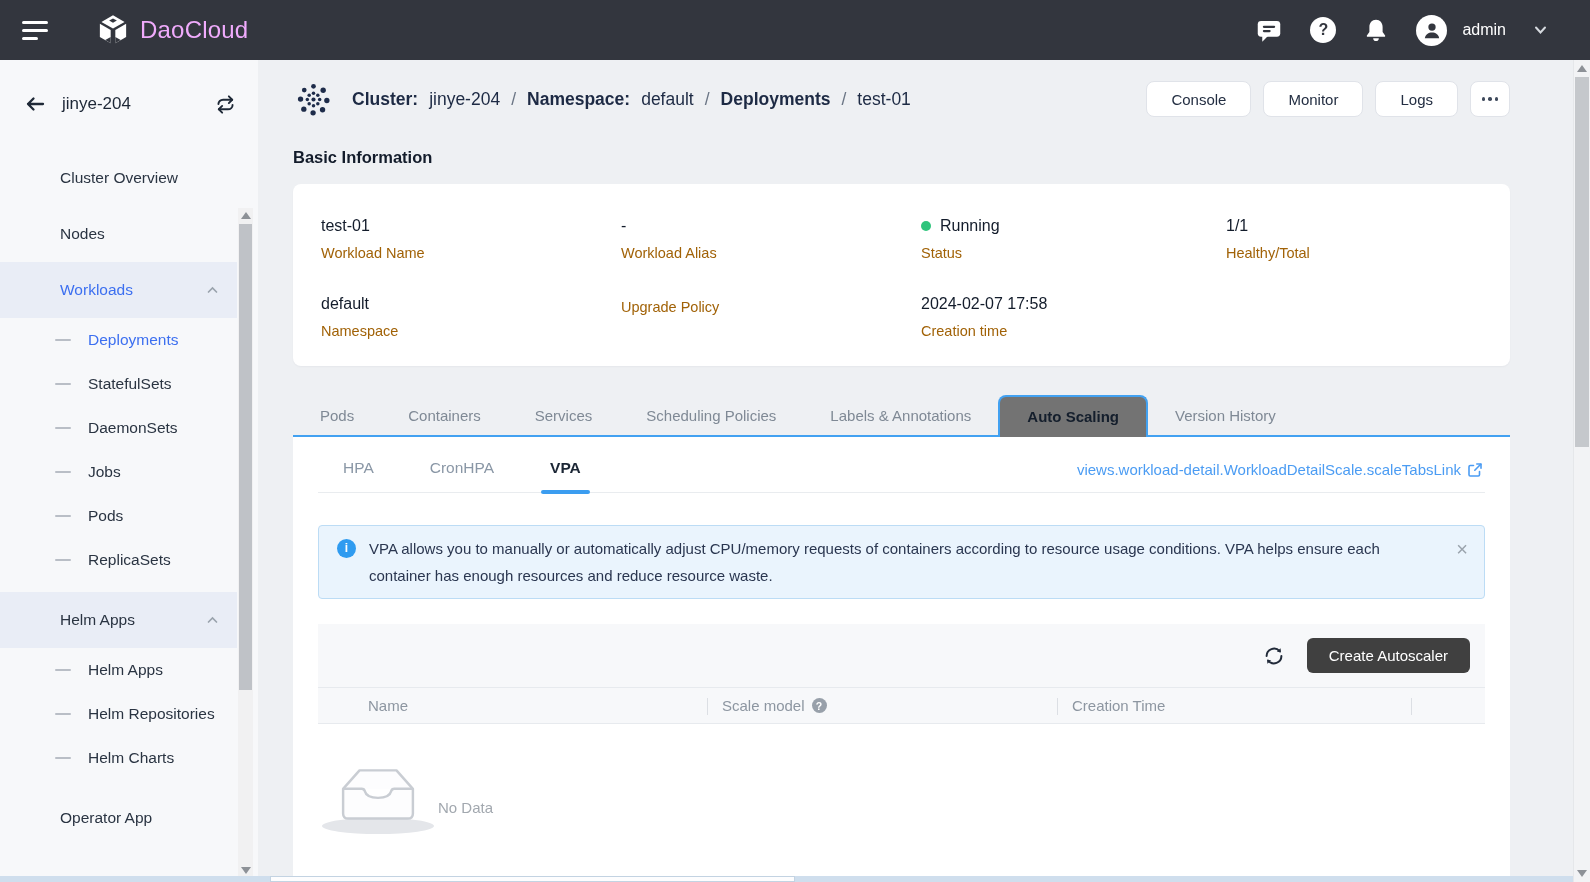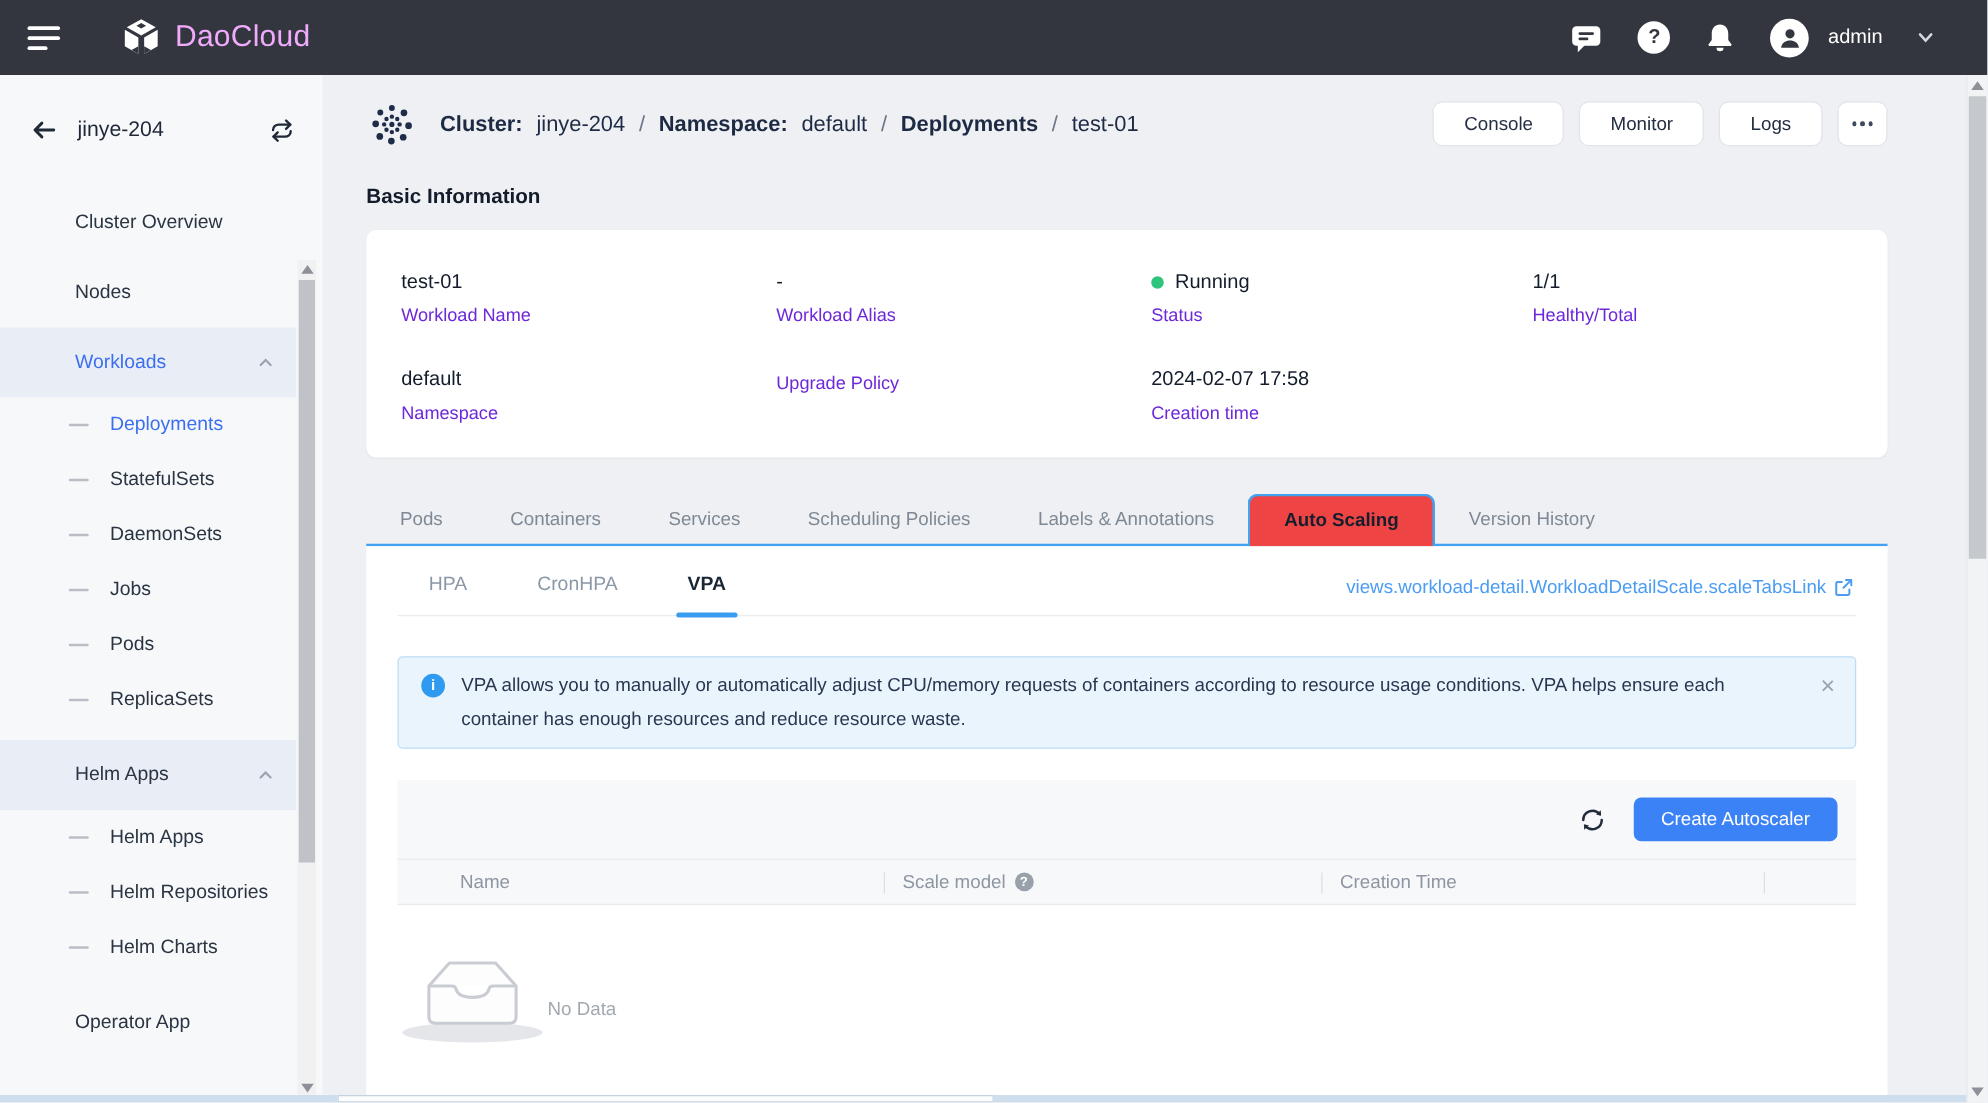--- a/index.html
+++ b/index.html
@@ -55,42 +55,42 @@
   .crumb .sep { color:#6771822; color:#6b7librar; color:#6b7585; }
   .crumb-actions { margin-left:auto; display:flex; gap:12px; align-items:center; }
   .btn-ghost { background:#fff; border:1px solid #e0e3e9; border-radius:8px; height:36px; padding:0 24px; font-size:15px; color:#232e42; font-family:inherit; cursor:pointer; }
   .btn-more { background:#fff; border:1px solid #e0e3e9; border-radius:8px; height:36px; width:40px; display:flex; align-items:center; justify-content:center; gap:3px; cursor:pointer; }
   .btn-more i { width:3.5px; height:3.5px; border-radius:50%; background:#3f4a5c; }
 
   .section-title { position:absolute; top:88px; left:0; font-size:16.5px; font-weight:700; color:#131c2b; }
 
   .info-card { position:absolute; top:124px; left:0; right:0; height:182px; background:#fff; border-radius:8px; box-shadow:0 1px 2px rgba(20,30,50,.04); padding:30px 0 0 28px; display:grid; grid-template-columns:300px 300px 305px 1fr; grid-auto-rows:52px; row-gap:26px; }
   .field .val { font-size:16px; color:#131c2b; font-weight:500; line-height:24px; display:flex; align-items:center; gap:9px; }
-  .field .lab { font-size:14.5px; color:#6d28d9; margin-top:7px; }
+  .field .lab { font-size:14.5px; color:#a16207; margin-top:7px; }
   .dot-green { width:10px; height:10px; border-radius:50%; background:#2fc47c; flex:none; }
 
   
   .tabs { position:absolute; top:335px; left:0; right:0; height:42px; display:flex; border-bottom:2px solid #42a1f1; }
   .tab { height:42px; line-height:42px; padding:0 27px; font-size:15px; color:#7f8995; cursor:pointer; white-space:nowrap; }
-  .tab.active { background:#ef4444; border:2px solid #42a1f1; border-bottom:none; border-radius:8px 8px 0 0; color:#141e2c; font-weight:700; line-height:40px; }
+  .tab.active { background:#737373; border:2px solid #42a1f1; border-bottom:none; border-radius:8px 8px 0 0; color:#141e2c; font-weight:700; line-height:40px; }
 
   
   .panel { position:absolute; top:377px; left:0; right:0; bottom:0; background:#fff; padding:0 25px; }
   .subtab-row { position:relative; height:56px; border-bottom:1px solid #e9ecef; display:flex; align-items:flex-end; padding-left:22px; }
   .subtab { margin-right:50px; padding:0 3px 15px; font-size:15.5px; color:#8a97a6; cursor:pointer; position:relative; }
   .subtab.active { color:#1b2635; font-weight:600; }
   .subtab.active::after { content:""; position:absolute; left:-6px; right:-6px; bottom:-2px; height:4px; border-radius:2px; background:#3b9df0; }
   .scale-link { position:absolute; right:2px; bottom:14px; display:flex; align-items:center; gap:6px; color:#4b9cf3; font-size:15px; cursor:pointer; }
 
   .banner { position:relative; margin-top:32px; background:#eaf4fd; border:1px solid #bcdcf5; border-radius:4px; padding:9px 56px 9px 50px; font-size:15px; line-height:27px; color:#2a3650; }
   .banner-info { position:absolute; left:18px; top:13px; width:19px; height:19px; border-radius:50%; background:#2f9bf0; color:#fff; display:flex; align-items:center; justify-content:center; font-size:12px; font-weight:700; font-style:normal; }
   .banner-close { position:absolute; right:16px; top:9px; font-size:20px; color:#9aa3ad; cursor:pointer; line-height:1.4; }
 
   .toolbar { margin-top:25px; height:63px; background:#f7f8fa; display:flex; align-items:center; justify-content:flex-end; gap:22px; padding-right:15px; }
-  .btn-primary { background:#3b82f6; border:none; border-radius:6px; height:35px; padding:0 22px; color:#fff; font-size:15px; font-family:inherit; cursor:pointer; }
+  .btn-primary { background:#404040; border:none; border-radius:6px; height:35px; padding:0 22px; color:#fff; font-size:15px; font-family:inherit; cursor:pointer; }
   .refresh-btn { display:flex; cursor:pointer; }
 
   .thead { height:37px; background:#f7f8fa; border-top:1px solid #e7eaee; border-bottom:1px solid #e7eaee; display:flex; align-items:center; font-size:15px; color:#8d96a1; }
   .th { position:relative; display:flex; align-items:center; gap:7px; height:100%; }
   .th.c1 { width:390px; padding-left:50px; }
   .th.c2 { width:350px; padding-left:14px; }
   .th.c3 { width:354px; padding-left:14px; }
   .th.c4 { flex:1; }
   .th.sep::after { content:""; position:absolute; right:0; top:10px; height:17px; width:1px; background:#dcdfe4; }
   .q-circle { width:15px; height:15px; border-radius:50%; background:#98a0aa; color:#fff; font-size:10.5px; font-weight:700; display:flex; align-items:center; justify-content:center; }

